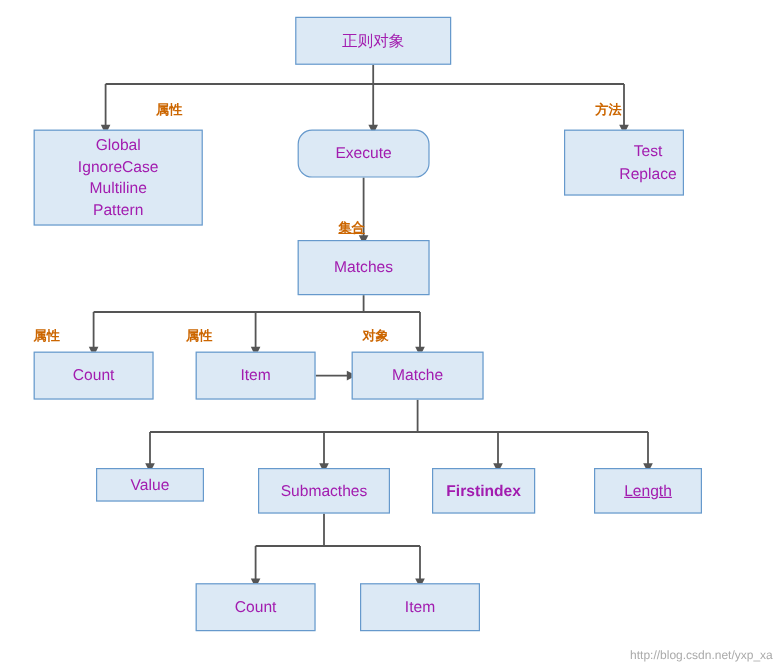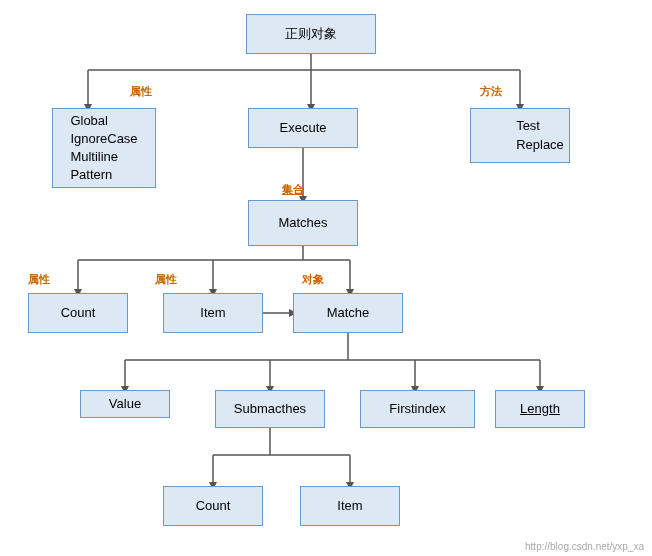--- a/index.html
+++ b/index.html
@@ -14,22 +14,23 @@
     .diagram {
       position: relative;
       width: 652px;
       height: 556px;
       background: #fff;
     }
     .node {
       position: absolute;
       border: 1.5px solid #6699cc;
       background: #dce9f5;
-      color: #000000;
+      color: #a21caf;
       font-size: 13px;
+      text-align: center;
       display: flex;
       align-items: center;
       justify-content: center;
       line-height: 1.4;
     }
     .label {
       position: absolute;
       font-size: 11px;
       font-weight: bold;
     }
@@ -106,28 +107,28 @@
     <polygon points="209,482 213,490 217,482" fill="#555"></polygon>
 
     <line x1="350" y1="455" x2="350" y2="486" stroke="#555" stroke-width="1.5"></line>
     <polygon points="346,482 350,490 354,482" fill="#555"></polygon>
   </svg>
 
   <div class="node" style="left:246px;top:14px;width:130px;height:40px;">
     <span>正则对象</span>
   </div>
 
-  <div class="node" style="left:28px;top:108px;width:104px;height:80px;margin-left:24px;">
+  <div class="node" style="left:28px;top:108px;width:141px;height:80px;">
     <span style="white-space:pre-line;font-size:13px;">Global
 IgnoreCase
 Multiline
 Pattern</span>
   </div>
 
-  <div class="node" style="left:248px;top:108px;width:110px;height:40px;">
+  <div class="node" style="left:248px;top:108px;width:110px;height:40px;border-radius:12px;">
     <span>Execute</span>
   </div>
 
   <div class="node" style="left:470px;top:108px;width:100px;height:55px;padding-left:40px;">
     <span style="white-space:pre-line;">Test
 Replace</span>
   </div>
 
   <div class="node" style="left:248px;top:200px;width:110px;height:46px;">
     <span>Matches</span>
@@ -146,40 +147,40 @@
   </div>
 
   <div class="node" style="left:80px;top:390px;width:90px;height:28px;">
     <span>Value</span>
   </div>
 
   <div class="node" style="left:215px;top:390px;width:110px;height:38px;">
     <span>Submacthes</span>
   </div>
 
-  <div class="node" style="left:360px;top:390px;width:115px;height:38px;">
+  <div class="node" style="left:360px;top:390px;width:86px;height:38px;font-weight:bold;">
     <span>Firstindex</span>
   </div>
 
   <div class="node" style="left:495px;top:390px;width:90px;height:38px;text-decoration:underline;">
     <span>Length</span>
   </div>
 
   <div class="node" style="left:163px;top:486px;width:100px;height:40px;">
     <span>Count</span>
   </div>
 
   <div class="node" style="left:300px;top:486px;width:100px;height:40px;">
     <span>Item</span>
   </div>
 
   <div class="label label-attr" style="left:130px;top:84px;">
     <span>属性</span>
   </div>
-  <div class="label label-method" style="left:480px;top:84px;">
+  <div class="label label-method" style="left:496px;top:84px;">
     <span>方法</span>
   </div>
   <div class="label label-set" style="left:282px;top:182px;text-decoration:underline;">
     <span>集合</span>
   </div>
   <div class="label label-attr" style="left:28px;top:272px;">
     <span>属性</span>
   </div>
   <div class="label label-attr" style="left:155px;top:272px;">
     <span>属性</span>

